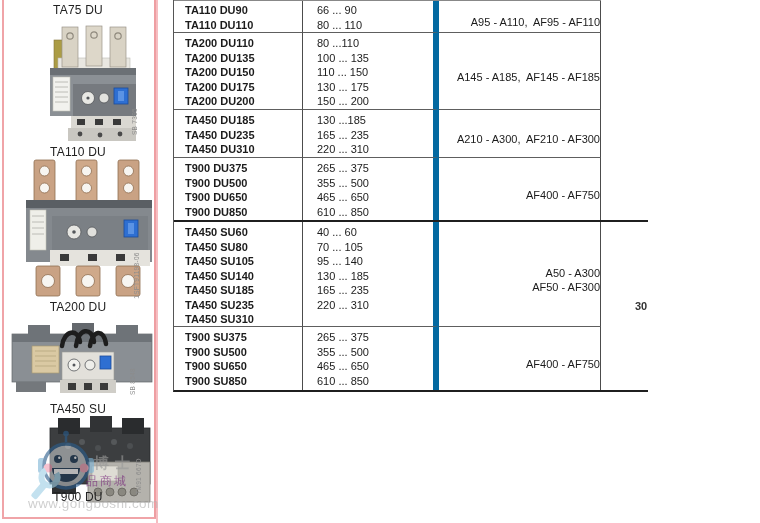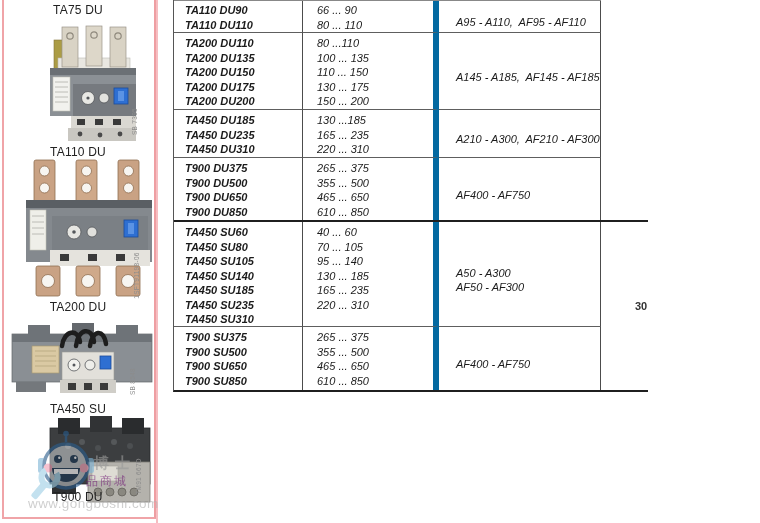--- a/index.html
+++ b/index.html
@@ -35,25 +35,25 @@
   .otable{
     position:absolute;left:173px;top:0;width:507px;height:390px;
     border-left:1px solid #555;border-bottom:2px solid #1f1f1f;box-sizing:content-box;
   }
   .topline{position:absolute;left:0;top:0;width:427px;height:1px;background:#888;}
   .trow{display:flex;width:507px;box-sizing:border-box;}
   .cell{box-sizing:border-box;padding-top:3px;overflow:hidden;}
   .c-model{width:129px;border-right:1px solid #4c4c4c;padding-left:11px;}
   .c-range{width:136px;border-right:6px solid #0369a1;padding-left:14px;}
   .c-cont {width:162px;border-right:1px solid #4c4c4c;padding-left:17px;
-           display:flex;flex-direction:column;justify-content:center;padding-top:12px;}
+           display:flex;flex-direction:column;justify-content:center;padding-top:12px;align-items:flex-end;}
   .c-note {width:80px;}
   .thin .c-model,.thin .c-range,.thin .c-cont{border-bottom:1px solid #5e5e5e;}
   .heavy{border-bottom:2px solid #1f1f1f;}
-  .cell span{display:block;height:14.5px;line-height:14.5px;font-size:11px;white-space:pre;font-style:italic;}
+  .cell span{display:block;height:14.5px;line-height:14.5px;font-size:11px;white-space:pre;}
   .c-model span{font-weight:bold;}
   .note-cell{
     position:absolute;left:427px;top:222px;width:80px;height:168px;
     display:flex;align-items:center;justify-content:center;font-size:11px;color:#333;font-weight:bold;
   }
   .tick{position:absolute;left:504px;width:3px;height:1px;background:#9a9a9a;}
   .page-edge{position:absolute;left:758px;top:0;width:2px;height:523px;background:#b8b8b8;}
 </style>
 </head>
 <body>

